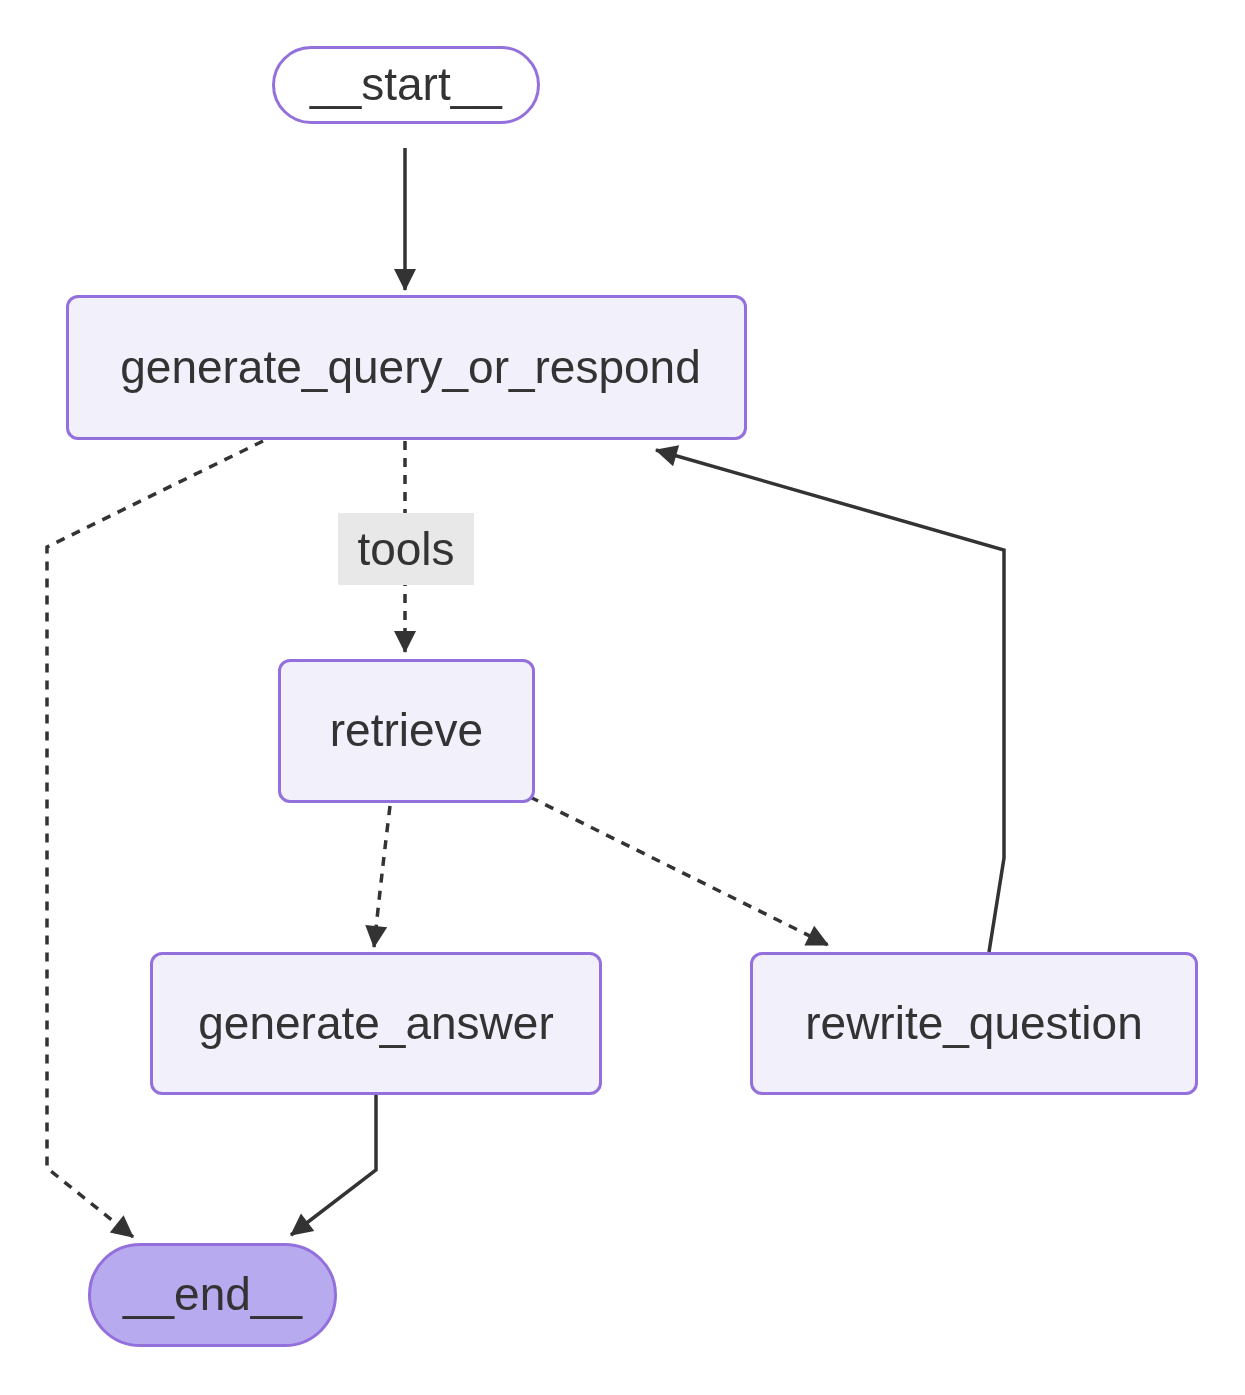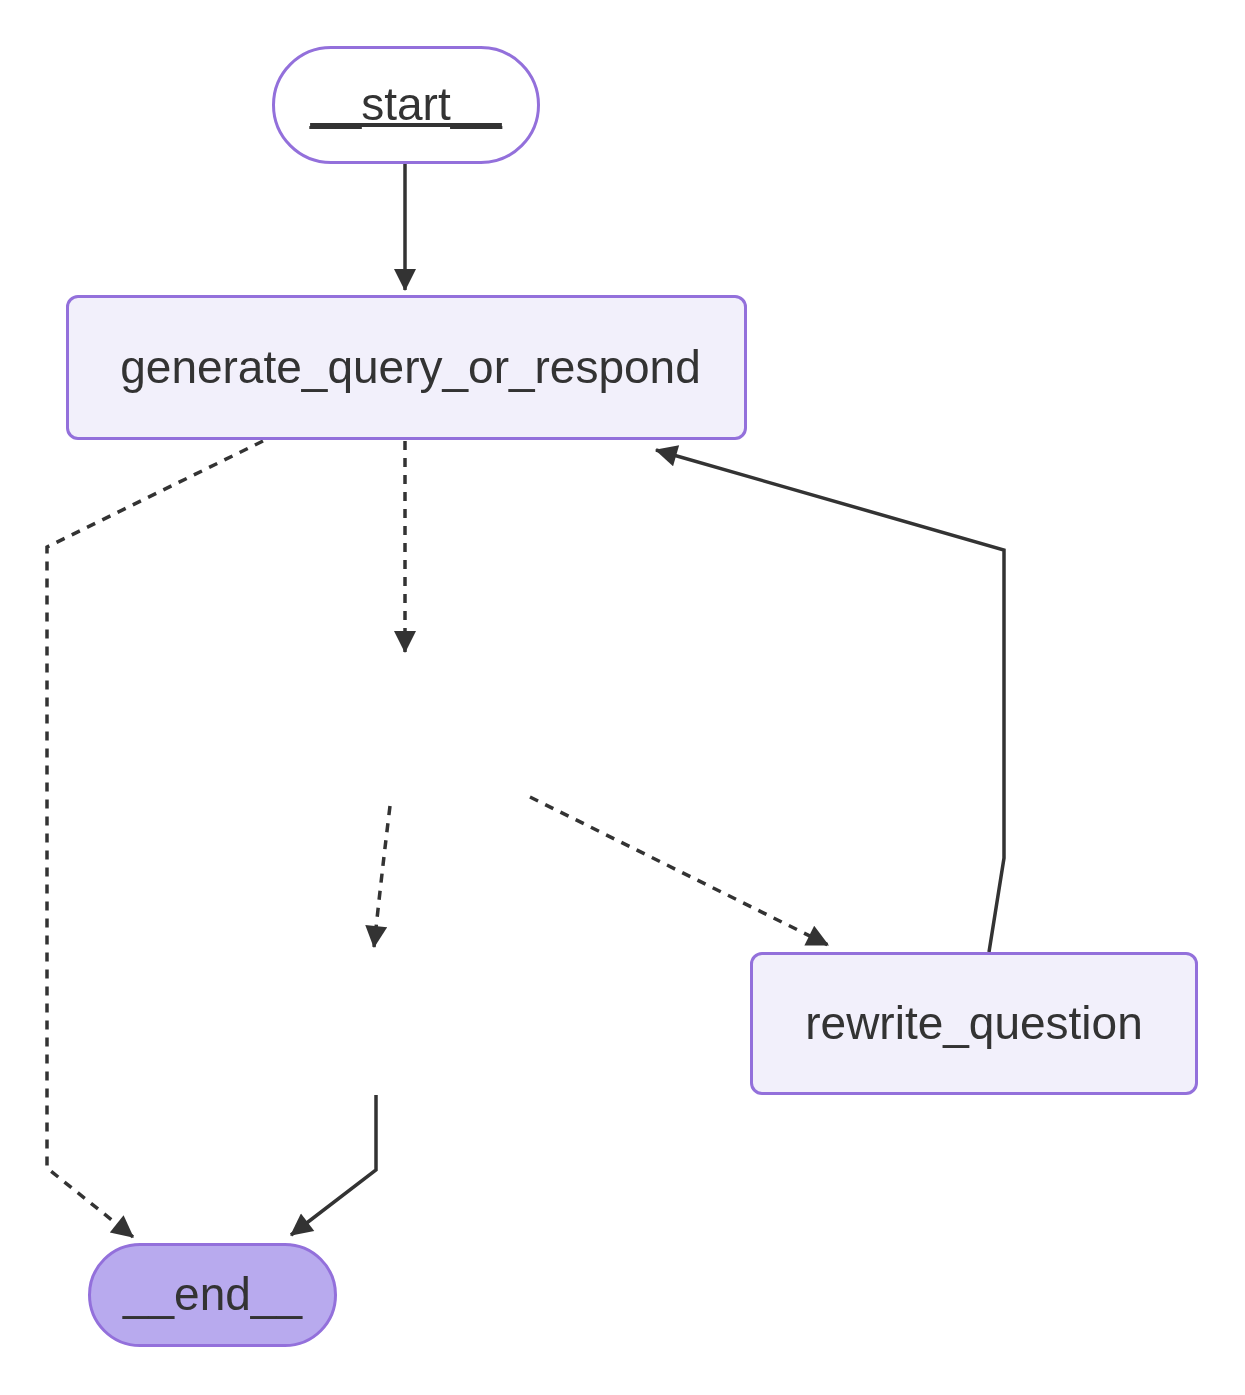--- a/index.html
+++ b/index.html
@@ -51,30 +51,39 @@
     </defs>
     <path class="edge" d="M405 148 L405 290" marker-end="url(#arrow)"></path>
     <path class="edge dashed" d="M405 441 L405 652" marker-end="url(#arrow)"></path>
     <path class="edge dashed" d="M263 441 L47 547 L47 1168 L133 1237" marker-end="url(#arrow)"></path>
     <path class="edge dashed" d="M390 806 Q381 880 374 947" marker-end="url(#arrow)"></path>
     <path class="edge dashed" d="M530 797 L828 945" marker-end="url(#arrow)"></path>
     <path class="edge" d="M989 952 L1004 858 L1004 550 L656 450" marker-end="url(#arrow)"></path>
     <path class="edge" d="M376 1095 L376 1170 L291 1235" marker-end="url(#arrow)"></path>
   </svg>
 
-  <div class="node stadium start" style="left:272px;top:46px;width:268px;height:118px;text-decoration:underline;">
+  <div class="node stadium start" style="left:272px;top:46px;width:268px;height:78px;">
     <span>__start__</span>
   </div>
 
   <div class="node rect" style="left:66px;top:295px;width:681px;height:145px;padding-left:8px;">
     <span>generate_query_or_respond</span>
   </div>
 
+  <div class="edge-label" style="left:338px;top:513px;width:136px;height:72px;">
+    <span>tools</span>
+  </div>
 
+  <div class="node rect" style="left:278px;top:659px;width:257px;height:144px;">
+    <span>retrieve</span>
+  </div>
 
+  <div class="node rect" style="left:150px;top:952px;width:452px;height:143px;">
+    <span>generate_answer</span>
+  </div>
 
   <div class="node rect" style="left:750px;top:952px;width:448px;height:143px;justify-content:center;">
     <span>rewrite_question</span>
   </div>
 
   <div class="node stadium end" style="left:88px;top:1243px;width:249px;height:104px;text-align:center;">
     <span>__end__</span>
   </div>
 
 </div>

